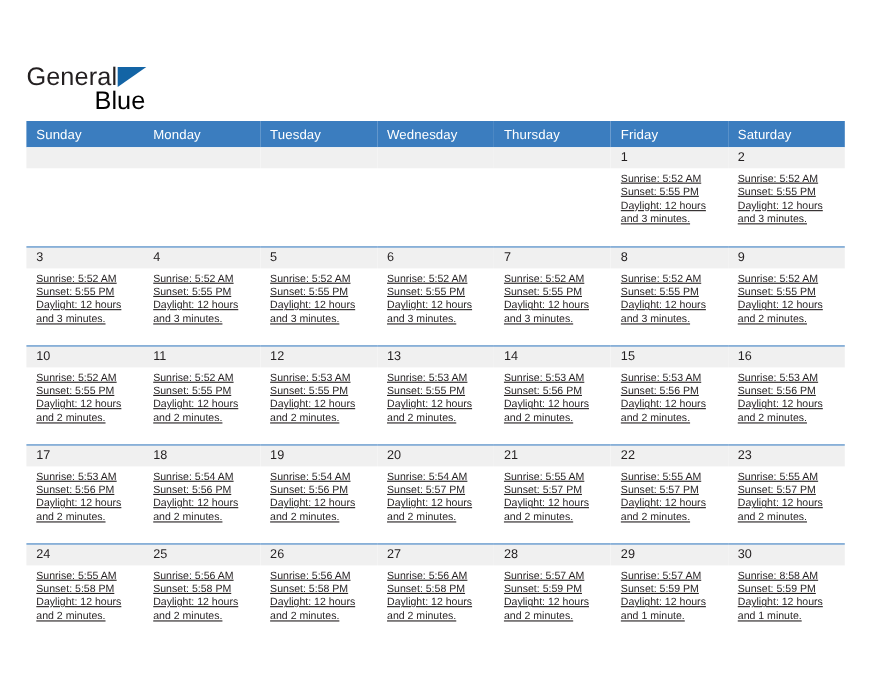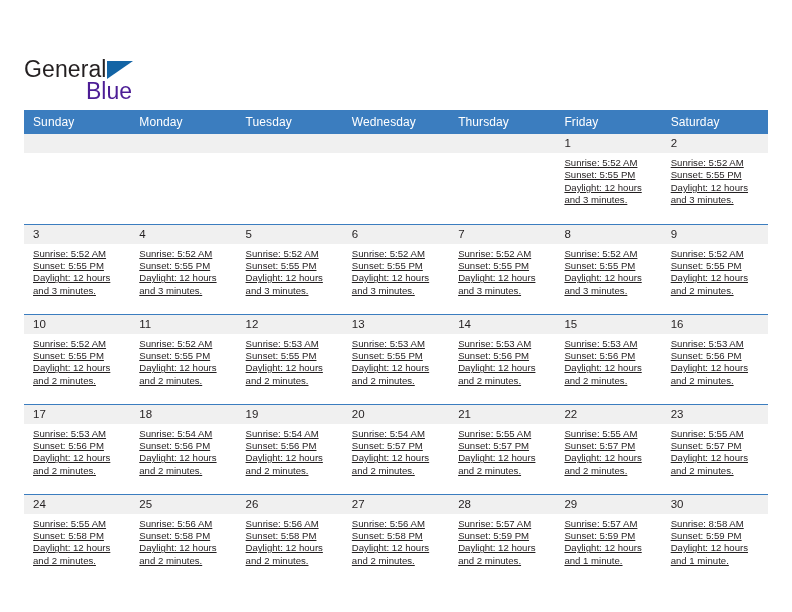--- a/index.html
+++ b/index.html
@@ -46,21 +46,21 @@
     font-size: 23px;
     letter-spacing: .1px;
     color: #231f20;
     font-family: "Liberation Sans", sans-serif;
   }
   .brand-blue {
     position: absolute;
     left: 62px;
     top: 22px;
     font-size: 23px;
-    color: #4c1d95;
+    color: #000000;
     font-family: "Liberation Sans", sans-serif;
   }
   .brand-flag {
     position: absolute;
     left: 83px;
     top: 3px;
     width: 0;
     height: 0;
     border-left: 26px solid #1364a5;
     border-bottom: 18px solid transparent;

